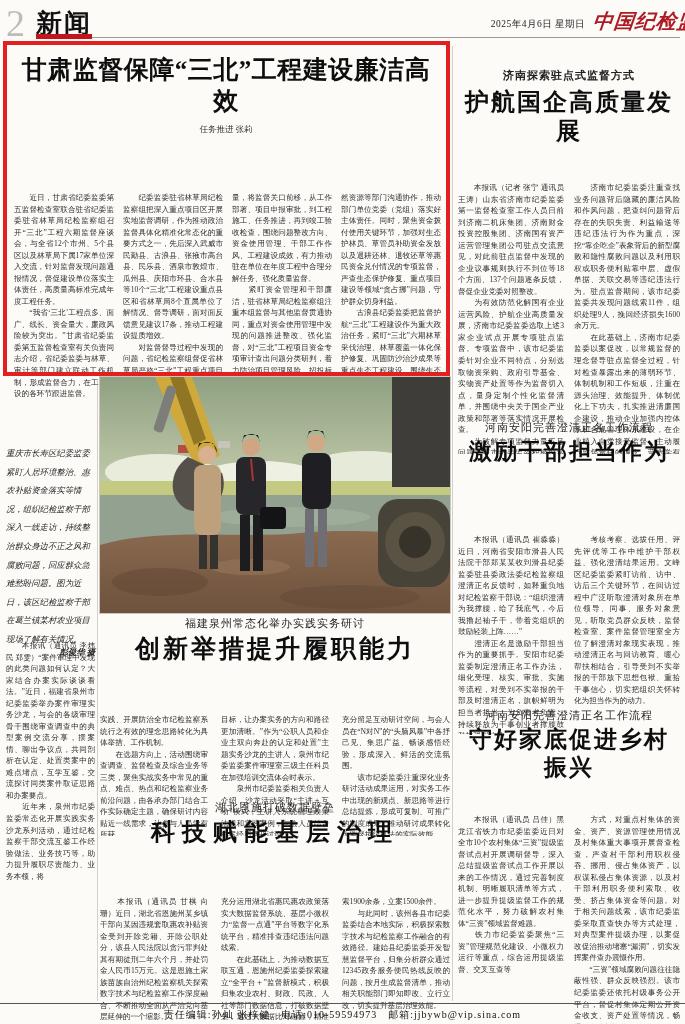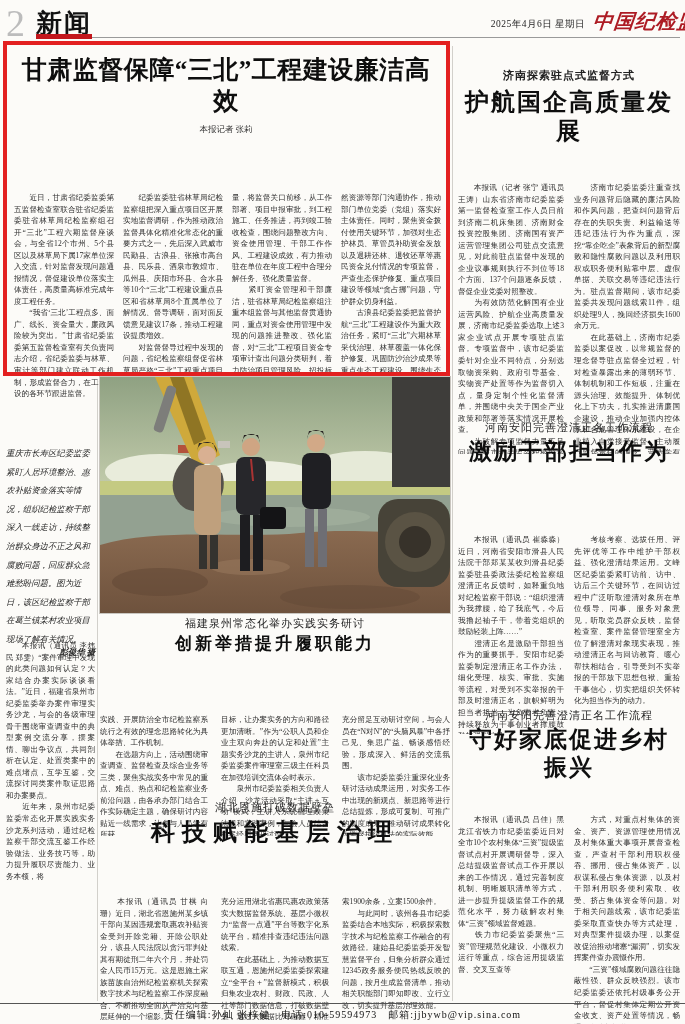--- a/index.html
+++ b/index.html
@@ -14,21 +14,21 @@
   .hdr-date{font-size:9.5px;color:#222;letter-spacing:.5px;}
   .masthead{font-size:20px;font-weight:bold;font-style:italic;color:#ad1c24;
             transform:skewX(-6deg);letter-spacing:1px;white-space:nowrap;}
   
   .highlight{border:4px solid #e32020;background:transparent;pointer-events:none;}
   
   .lead-headline{font-size:25px;font-weight:900;text-align:center;color:#0e0e0e;letter-spacing:.5px;line-height:1.25;}
   .byline{font-size:8.5px;text-align:center;color:#333;}
   .kicker{font-size:11px;text-align:center;color:#222;letter-spacing:1px;}
   .headline2{font-size:23px;font-weight:900;text-align:center;color:#0e0e0e;letter-spacing:2px;line-height:1.2;}
-  .headline3{font-size:17px;font-weight:900;text-align:center;color:#0e0e0e;letter-spacing:3px;}
+  .headline3{font-size:25px;font-weight:900;text-align:center;color:#0e0e0e;letter-spacing:3px;}
   .headline4{font-size:24px;font-weight:900;text-align:center;color:#0e0e0e;letter-spacing:7px;}
   .col{font-size:7.6px;line-height:1.52;text-align:justify;white-space:pre-line;
        color:#2d2d2d;overflow:hidden;margin-top:42px;}
   .caption{font-size:8.4px;line-height:1.62;text-align:justify;color:#1f1f1f;
            font-style:italic;overflow:hidden;}
   .credit{font-weight:bold;font-style:italic;font-size:8.4px;text-align:right;color:#1f1f1f;}
   .vrule{width:1px;background:#d2d0cb;}
   .footer-line{height:1px;background:#555;}
   .footer-text{font-size:10px;font-weight:normal;text-align:center;color:#111;letter-spacing:1px;}
   .photo-frame{outline:1px solid #c9c6c0;}
@@ -42,21 +42,21 @@
   <div class="abs section-title" style="left:36px;top:6px;">新闻</div>
   <div class="abs hdr-line" style="left:36px;top:37px;width:644px;"></div>
   <div class="abs hdr-redbar" style="left:36px;top:34px;width:56px;"></div>
   <div class="abs hdr-date" style="left:440px;top:18px;width:145px;text-align:right;">2025年4月6日 星期日</div>
   <div class="abs masthead" style="left:593px;top:8px;">中国纪检监察报</div>
 
   <div class="abs vrule" style="left:452px;top:46px;height:955px;"></div>
   <div class="abs vrule" style="left:97px;top:380px;height:621px;"></div>
 
   <div class="abs lead-headline" style="left:14px;top:54px;width:424px;">甘肃监督保障“三北”工程建设廉洁高效</div>
-  <div class="abs byline" style="left:14px;top:124px;width:424px;">本报记者 张莉</div>
+  <div class="abs byline" style="left:14px;top:124px;width:424px;">任务推进 张莉</div>
   <div class="abs col" style="left:14px;top:150px;width:100px;height:214px;">　　近日，甘肃省纪委监委第五监督检查室联合驻省纪委监委驻省林草局纪检监察组召开“三北”工程六期监督座谈会，与全省12个市州、5个县区以及林草局下属17家单位深入交流，针对监督发现问题通报情况，督促建设单位落实主体责任，高质量高标准完成年度工程任务。
 　　“我省‘三北’工程点多、面广、线长、资金量大，廉政风险较为突出。”甘肃省纪委监委第五监督检查室有关负责同志介绍，省纪委监委与林草、审计等部门建立联动工作机制，形成监督合力，在工程建设的各环节跟进监督。</div>
   <div class="abs col" style="left:123px;top:150px;width:100px;height:214px;">　　纪委监委驻省林草局纪检监察组把深入重点项目区开展实地监督调研，作为推动政治监督具体化精准化常态化的重要方式之一，先后深入武威市民勤县、古浪县、张掖市高台县、民乐县、酒泉市敦煌市、瓜州县、庆阳市环县、合水县等10个“三北”工程建设重点县区和省林草局8个直属单位了解情况、督导调研，面对面反馈意见建议17条，推动工程建设提质增效。
 　　对监督督导过程中发现的问题，省纪检监察组督促省林草局严格“三北”工程重点项目全程监管，加强对重点县区作业设计编制</div>
   <div class="abs col" style="left:232px;top:150px;width:100px;height:214px;">量，将监督关口前移，从工作部署、项目申报审批，到工程施工、任务推进，再到竣工验收检查，围绕问题整改方向、资金使用管理、干部工作作风、工程建设成效，有力推动驻在单位在年度工程中合理分解任务、强化质量监督。
 　　紧盯资金管理和干部廉洁，驻省林草局纪检监察组注重本组监督与其他监督贯通协同，重点对资金使用管理中发现的问题推进整改、强化监督，对“三北”工程项目资金专项审计查出问题分类研判，着力防治项目管理风险、招投标不规范、资金监管等</div>
   <div class="abs col" style="left:341px;top:150px;width:100px;height:214px;">然资源等部门沟通协作，推动部门单位党委（党组）落实好主体责任。同时，聚焦资金拨付使用关键环节，加强对生态护林员、草管员补助资金发放以及退耕还林、退牧还草等惠民资金兑付情况的专项监督，严查生态保护修复、重点项目建设等领域“贪占挪”问题，守护群众切身利益。
 　　古浪县纪委监委把监督护航“三北”工程建设作为重大政治任务，紧盯“三北”六期林草采伐治理、林草覆盖一体化保护修复、巩固防沙治沙成果等重点生态工程建设，围绕生态环境重大决策部署落</div>
 
   <div class="abs highlight" style="left:3px;top:41px;width:439px;height:327px;"></div>

